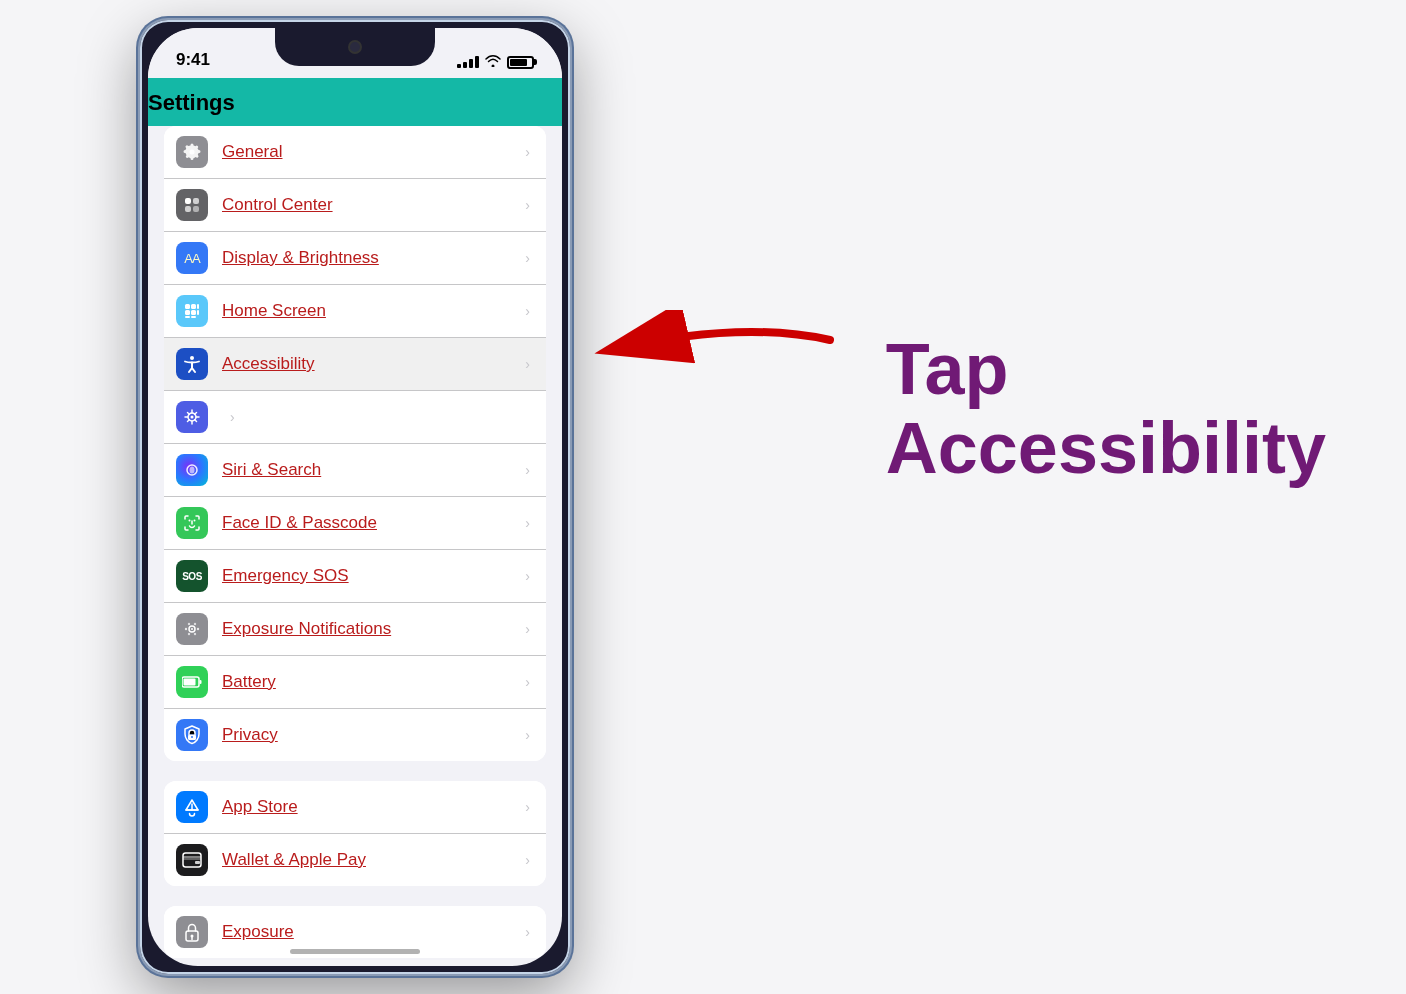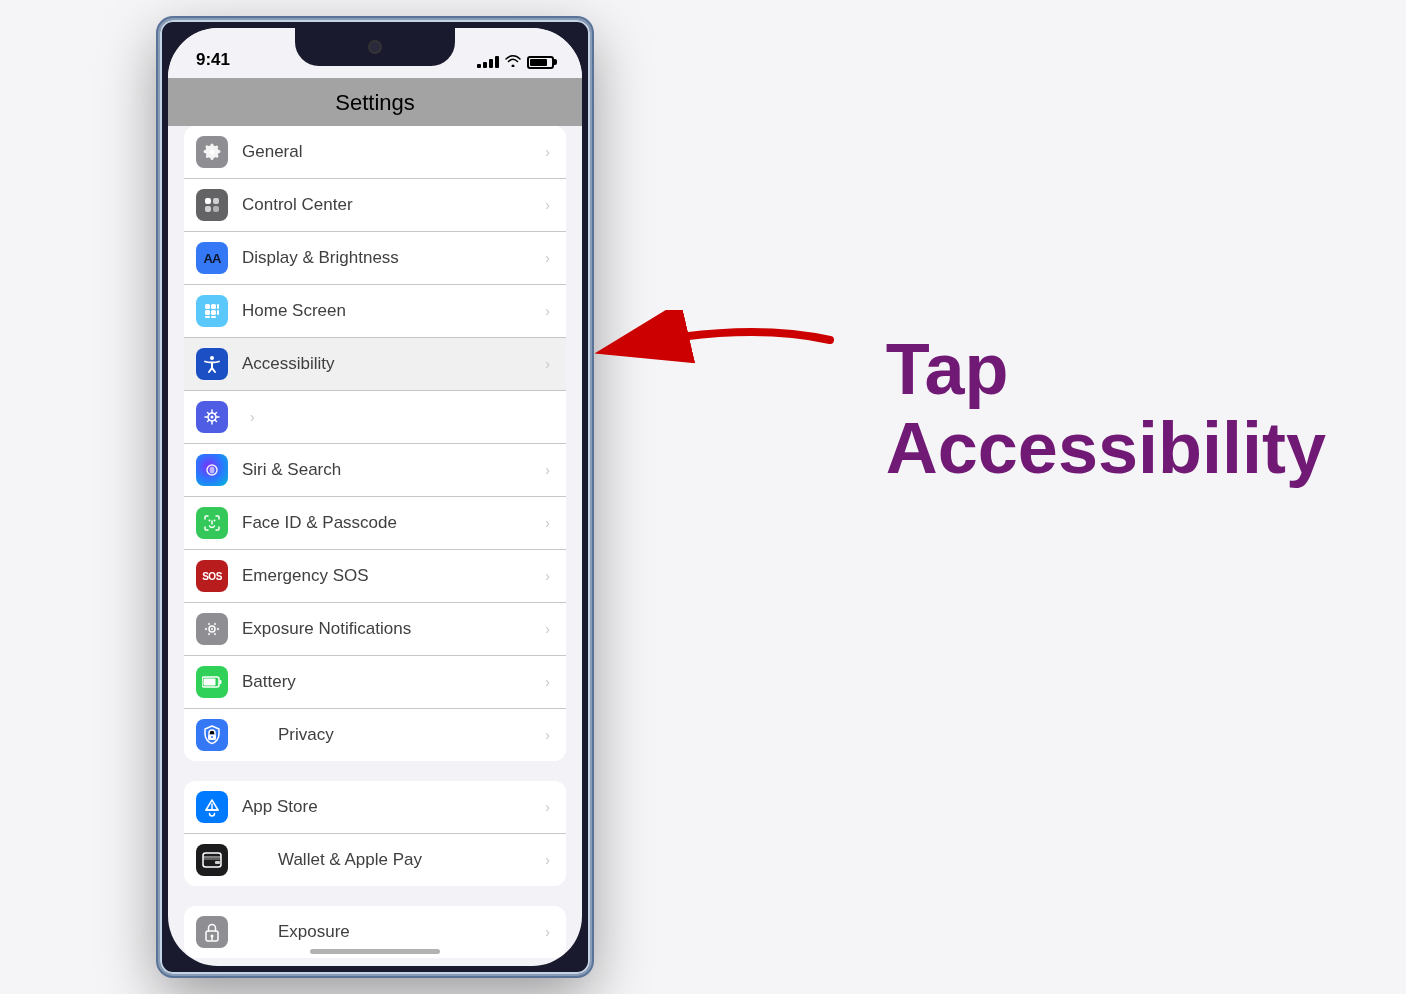--- a/index.html
+++ b/index.html
@@ -21,29 +21,28 @@
       left: 140px;
       top: 20px;
       width: 430px;
       height: 954px;
     }
 
     .phone-body {
       width: 100%;
       height: 100%;
       background: #1a1a2e;
-      border-radius: 13px;
+      border-radius: 28px;
       position: relative;
       box-shadow:
         0 0 0 2px #8a9bb5,
         0 0 0 4px #5a7399,
         0 20px 60px rgba(0,0,0,0.4),
         inset 0 0 0 2px #c5d5e8;
       overflow: hidden;
-      margin-left: 20px;
     }
 
     
     .phone-body::before {
       content: '';
       position: absolute;
       left: -6px;
       top: 150px;
       width: 5px;
       height: 40px;
@@ -161,25 +160,24 @@
 
     
     .settings-content {
       flex: 1;
       overflow: hidden;
       height: calc(100% - 50px);
     }
 
     .settings-title {
       font-size: 22px;
-      font-weight: 400;
-      text-align: center;
+      font-weight: 700;
       padding: 12px 0 10px;
       color: #000;
-      background: #a3a3a3;
+      background: #14b8a6;
     }
 
     .settings-list {
       overflow-y: auto;
       height: calc(100% - 50px);
       padding-bottom: 20px;
     }
 
     .settings-section {
       background: #fff;
@@ -193,41 +191,41 @@
       align-items: center;
       padding: 10px 16px 10px 12px;
       min-height: 52px;
       border-bottom: 0.5px solid #c6c6c8;
       cursor: pointer;
       background: #fff;
       position: relative;
     }
     .settings-row:last-child {
       border-bottom: none;
-      gap: 36px;
     }
 
     .row-icon {
       width: 32px;
       height: 32px;
       border-radius: 8px;
       margin-right: 14px;
       display: flex;
       align-items: center;
       justify-content: center;
       flex-shrink: 0;
       font-size: 17px;
       color: #fff;
     }
 
     .row-label {
       flex: 1;
       font-size: 17px;
-      color: #404040;
+      color: #b91c1c;
       font-weight: 400;
+      text-decoration: underline;
     }
 
     .row-chevron {
       color: #c7c7cc;
       font-size: 14px;
       margin-left: 8px;
     }
 
     
     .arrow-annotation {
@@ -329,21 +327,21 @@
                   <rect x="3" y="11" width="6" height="6" rx="2" fill="white" opacity="0.7"></rect>
                   <rect x="11" y="11" width="6" height="6" rx="2" fill="white" opacity="0.5"></rect>
                 </svg>
               </div>
               <span class="row-label">Control Center</span>
               <span class="row-chevron">›</span>
             </div>
 
             <div class="settings-row">
               <div class="row-icon" style="background:#3478f6;">
-                <span style="font-size:13px;font-weight:700;color:#0f172a;letter-spacing:-1px;">AA</span>
+                <span style="font-size:13px;font-weight:400;color:#fef9c3;letter-spacing:-1px;">AA</span>
               </div>
               <span class="row-label">Display &amp; Brightness</span>
               <span class="row-chevron">›</span>
             </div>
 
             <div class="settings-row">
               <div class="row-icon" style="background:#5ac8fa;">
                 <svg width="20" height="20" viewBox="0 0 20 20" fill="white">
                   <rect x="3" y="3" width="5" height="5" rx="1.5" fill="white"></rect>
                   <rect x="9" y="3" width="5" height="5" rx="1.5" fill="white"></rect>
@@ -413,21 +411,21 @@
                   <path d="M12.5 8.5a1 1 0 1 0 0-2 1 1 0 0 0 0 2z" fill="white"></path>
                   <path d="M7.5 13s.8 1.5 2.5 1.5 2.5-1.5 2.5-1.5" stroke="white" stroke-width="1.5" stroke-linecap="round"></path>
                   <line x1="10" y1="8" x2="10" y2="11" stroke="white" stroke-width="1.5" stroke-linecap="round"></line>
                 </svg>
               </div>
               <span class="row-label">Face ID &amp; Passcode</span>
               <span class="row-chevron">›</span>
             </div>
 
             <div class="settings-row">
-              <div class="row-icon" style="background:#b91c1c;">
+              <div class="row-icon" style="background:#14532d;">
                 <span style="font-size:10px;font-weight:800;color:white;letter-spacing:-0.5px;">SOS</span>
               </div>
               <span class="row-label">Emergency SOS</span>
               <span class="row-chevron">›</span>
             </div>
 
             <div class="settings-row">
               <div class="row-icon" style="background:#8e8e93;">
                 <svg width="20" height="20" viewBox="0 0 20 20">
                   <circle cx="10" cy="10" r="3" fill="none" stroke="white" stroke-width="1.5"></circle>

